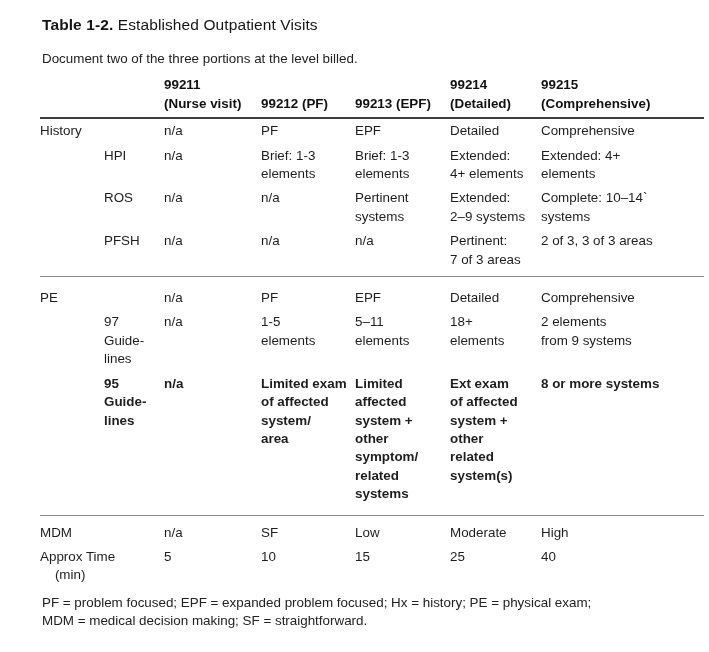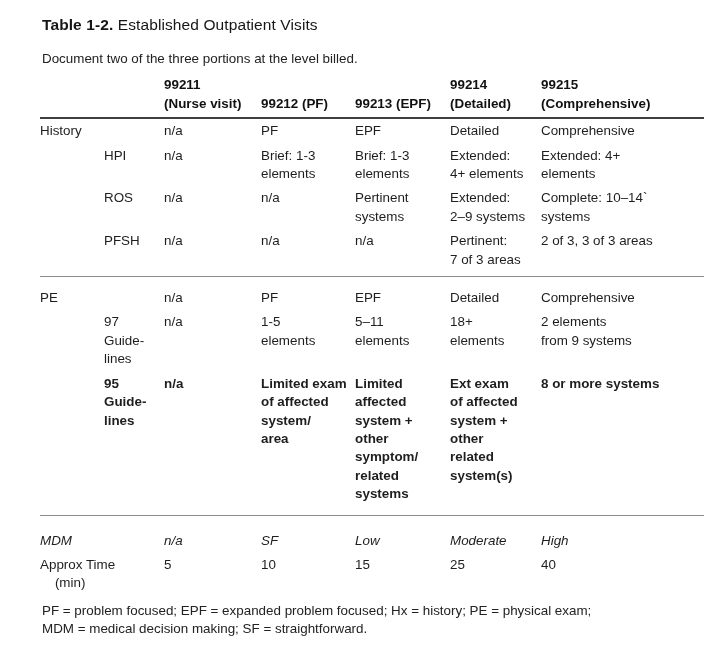--- a/index.html
+++ b/index.html
@@ -63,21 +63,21 @@
   tbody td {
     vertical-align: top;
     text-align: left;
     padding: 3px 6px 3px 0;
     white-space: pre-wrap;
   }
   tr.rule-above td { border-top: 1.5px solid #8d8d8d; }
   tr.r-pfsh td { padding-bottom: 7px; }
   tr.r-pe td { padding-top: 12px; }
   tr.r-95 td { padding-bottom: 11px; font-weight: bold; }
-  tr.r-mdm td { padding-top: 16px; font-style: italic; }
+  tr.r-mdm td { padding-top: 8px; }
   .footnote {
     margin-top: 6px;
     font-size: 13.4px;
     line-height: 18.4px;
     color: #222222;
     white-space: pre-wrap;
     width: 664px;
   }
 </style>
 </head>

